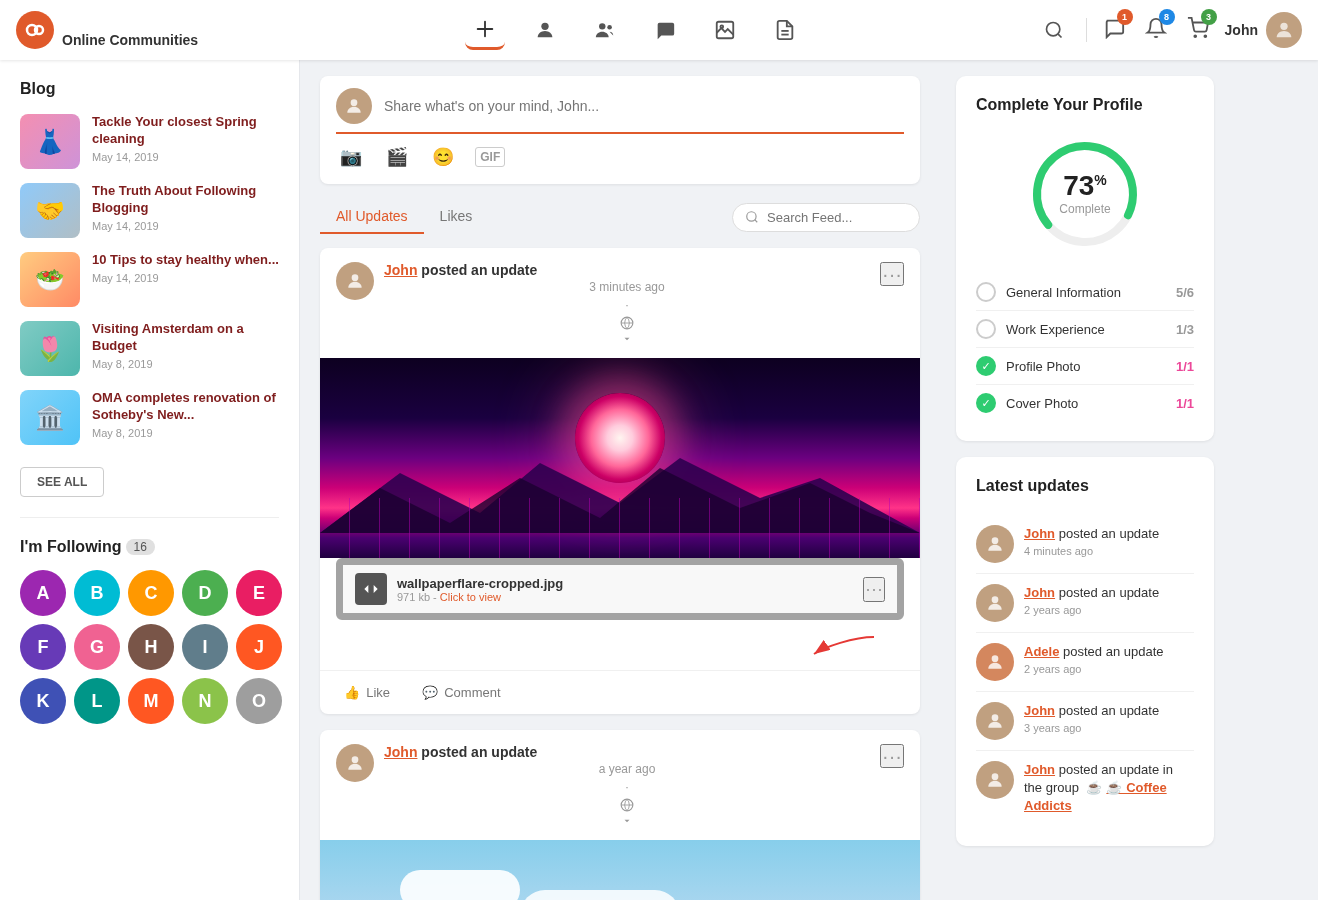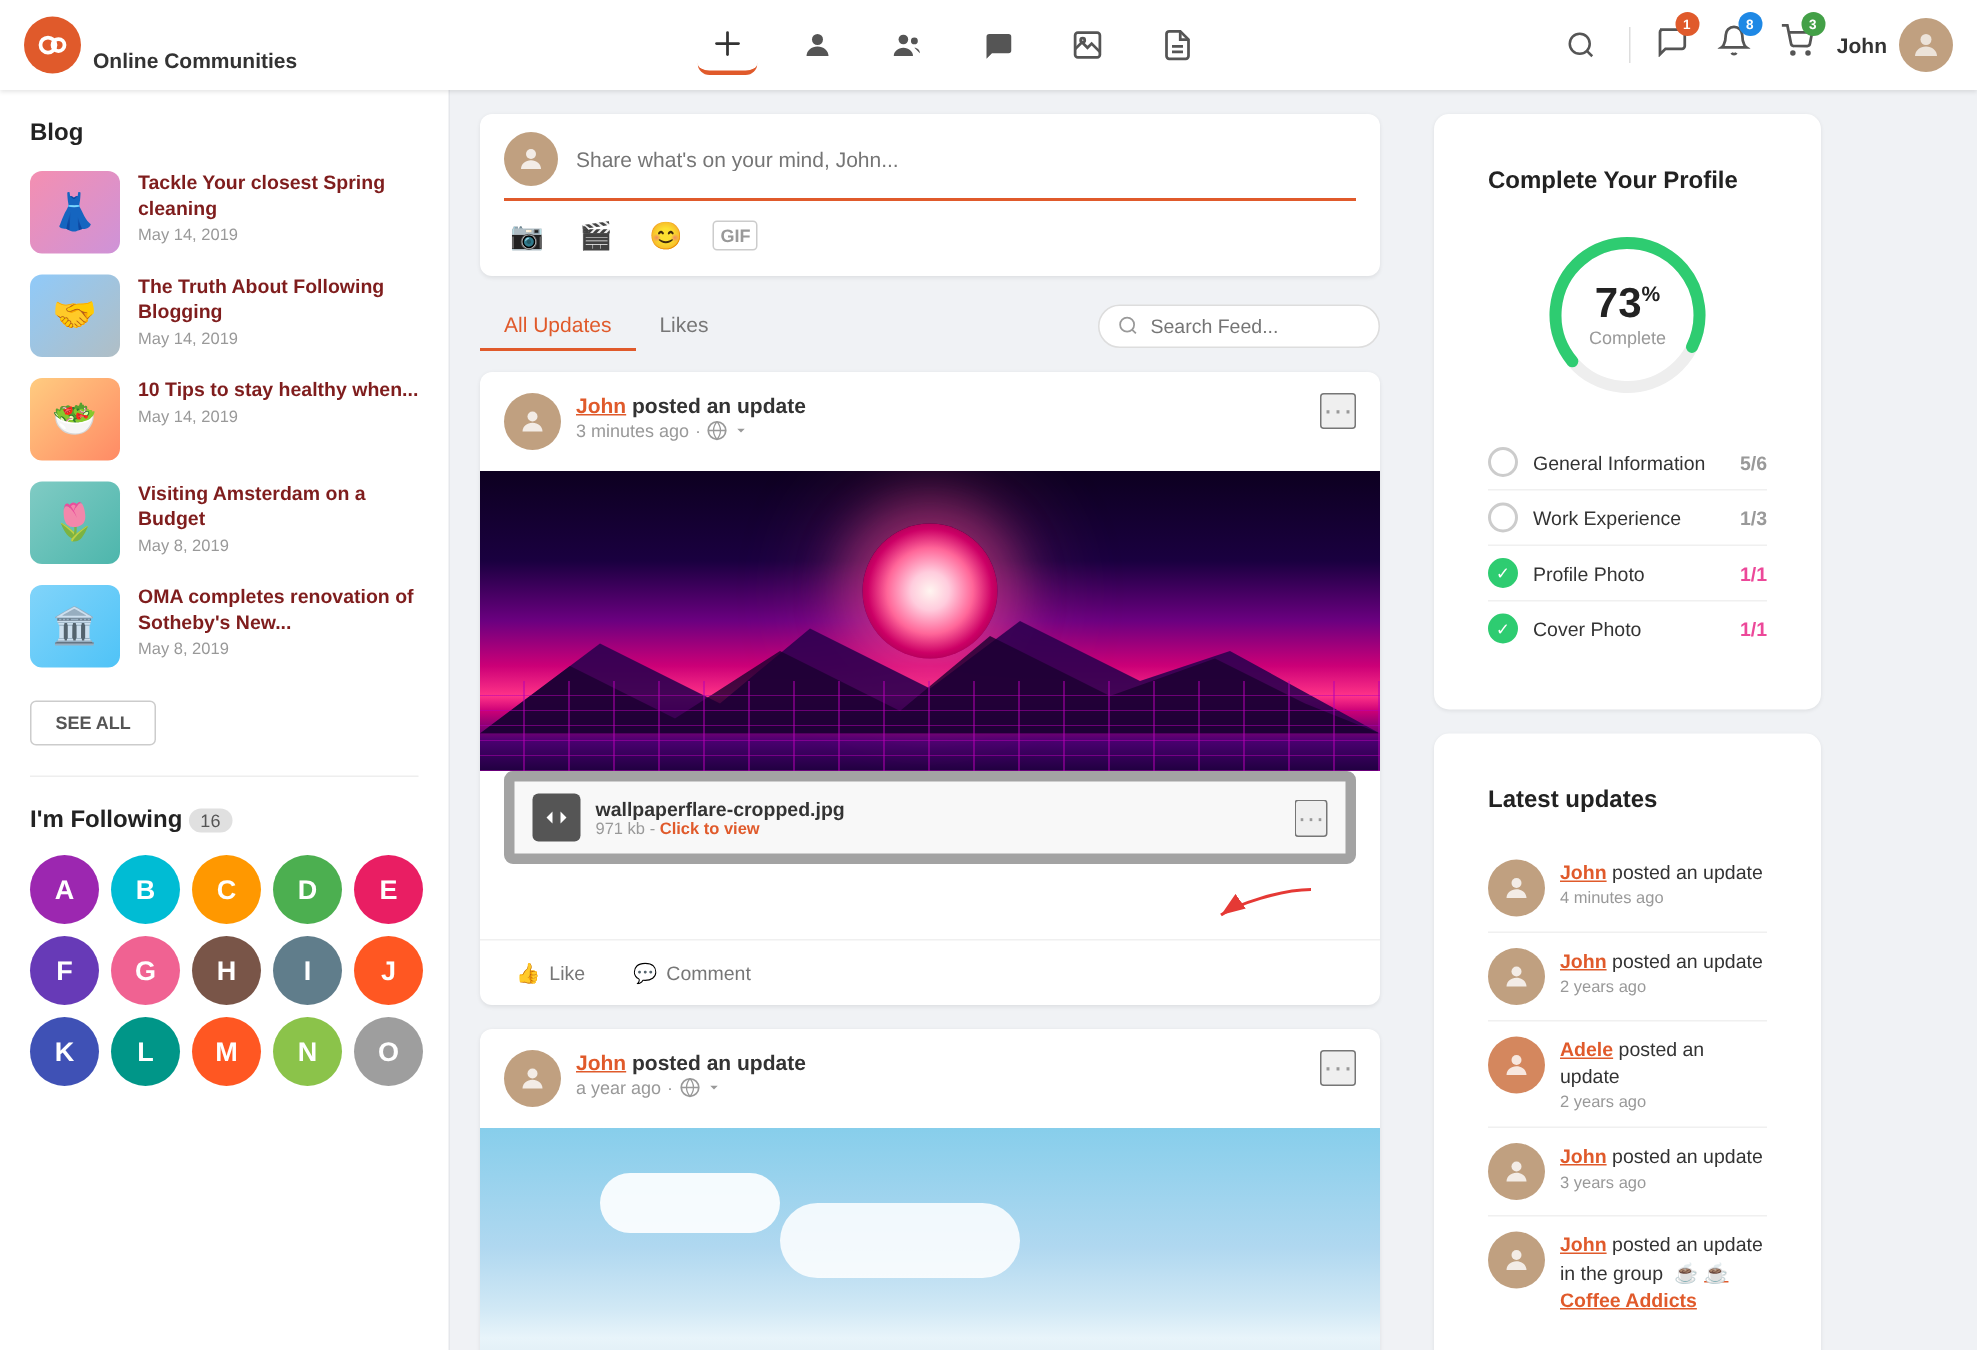--- a/index.html
+++ b/index.html
@@ -285,21 +285,21 @@
       width: 38px; height: 38px;
       border-radius: 50%;
       background: #c0a080;
       flex-shrink: 0;
       display: flex; align-items: center; justify-content: center;
       color: #fff; font-weight: bold; font-size: 15px;
     }
     .post-meta { flex: 1; }
     .post-author { font-weight: 700; font-size: 14px; }
     .post-author a { color: #e05a2b; }
-    .post-time { font-size: 12px; color: #999; display: flex; align-items: center; gap: 4px; margin-top: 2px; }
+    .post-time { font-size: 12px; color: #999; display: flex; align-items: center; gap: 4px; margin-top: 2px; flex-direction: column; }
     .post-more { color: #999; cursor: pointer; font-size: 20px; line-height: 1; }
 
     .post-image {
       width: 100%;
       height: 200px;
       overflow: hidden;
       margin-bottom: 0;
     }
 
     
@@ -377,21 +377,21 @@
     .attachment-icon {
       width: 32px; height: 32px;
       background: #555;
       border-radius: 4px;
       display: flex; align-items: center; justify-content: center;
       color: #fff; font-size: 14px;
     }
     .attachment-info { flex: 1; }
     .attachment-name { font-size: 13px; font-weight: 600; color: #333; }
     .attachment-meta { font-size: 11px; color: #999; }
-    .attachment-meta a { color: #e05a2b; text-decoration: none; font-weight: bold; }
+    .attachment-meta a { color: #e05a2b; text-decoration: none; }
     .attachment-more { color: #999; cursor: pointer; font-size: 18px; }
     .arrow-indicator {
       position: relative;
       height: 30px;
       margin: 0 16px 8px;
     }
     .arrow-svg {
       position: absolute;
       right: 20px;
       top: 0;
@@ -414,21 +414,21 @@
     
     .right-sidebar {
       width: 290px;
       min-width: 290px;
       padding: 16px;
     }
 
     .widget-card {
       background: #fff;
       border-radius: 10px;
-      padding: 36px;
+      padding: 20px;
       margin-bottom: 16px;
       box-shadow: 0 1px 3px rgba(0,0,0,0.08);
     }
 
     .widget-title {
       font-size: 16px;
       font-weight: 700;
       margin-bottom: 20px;
       color: #222;
     }

